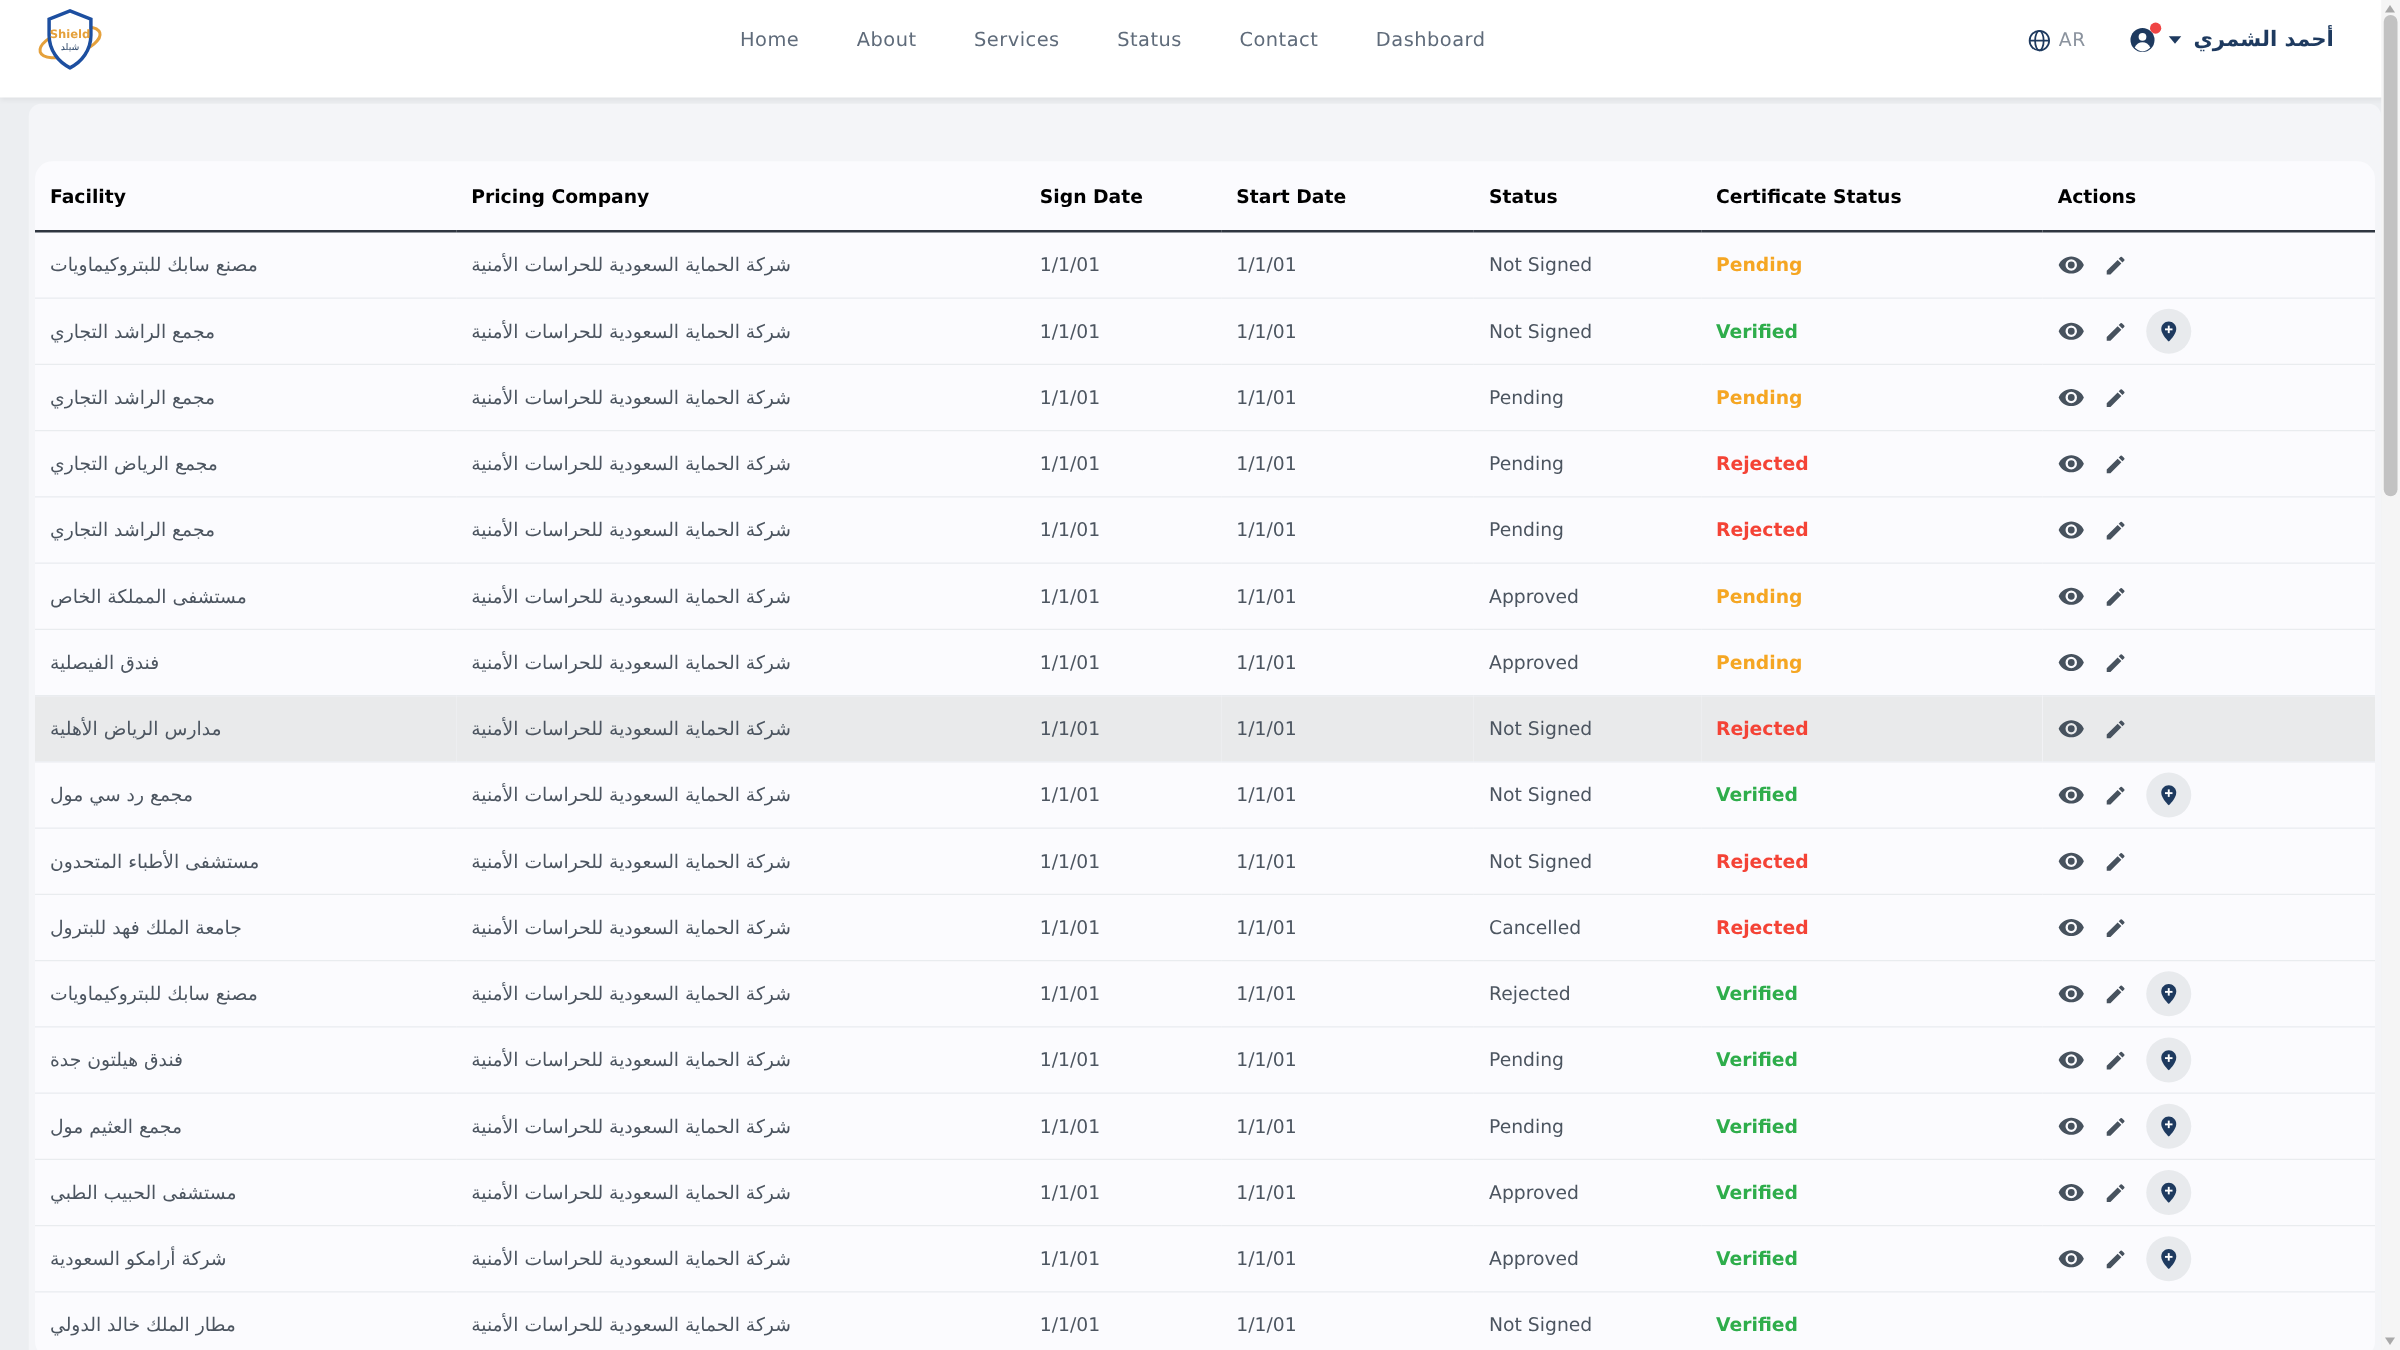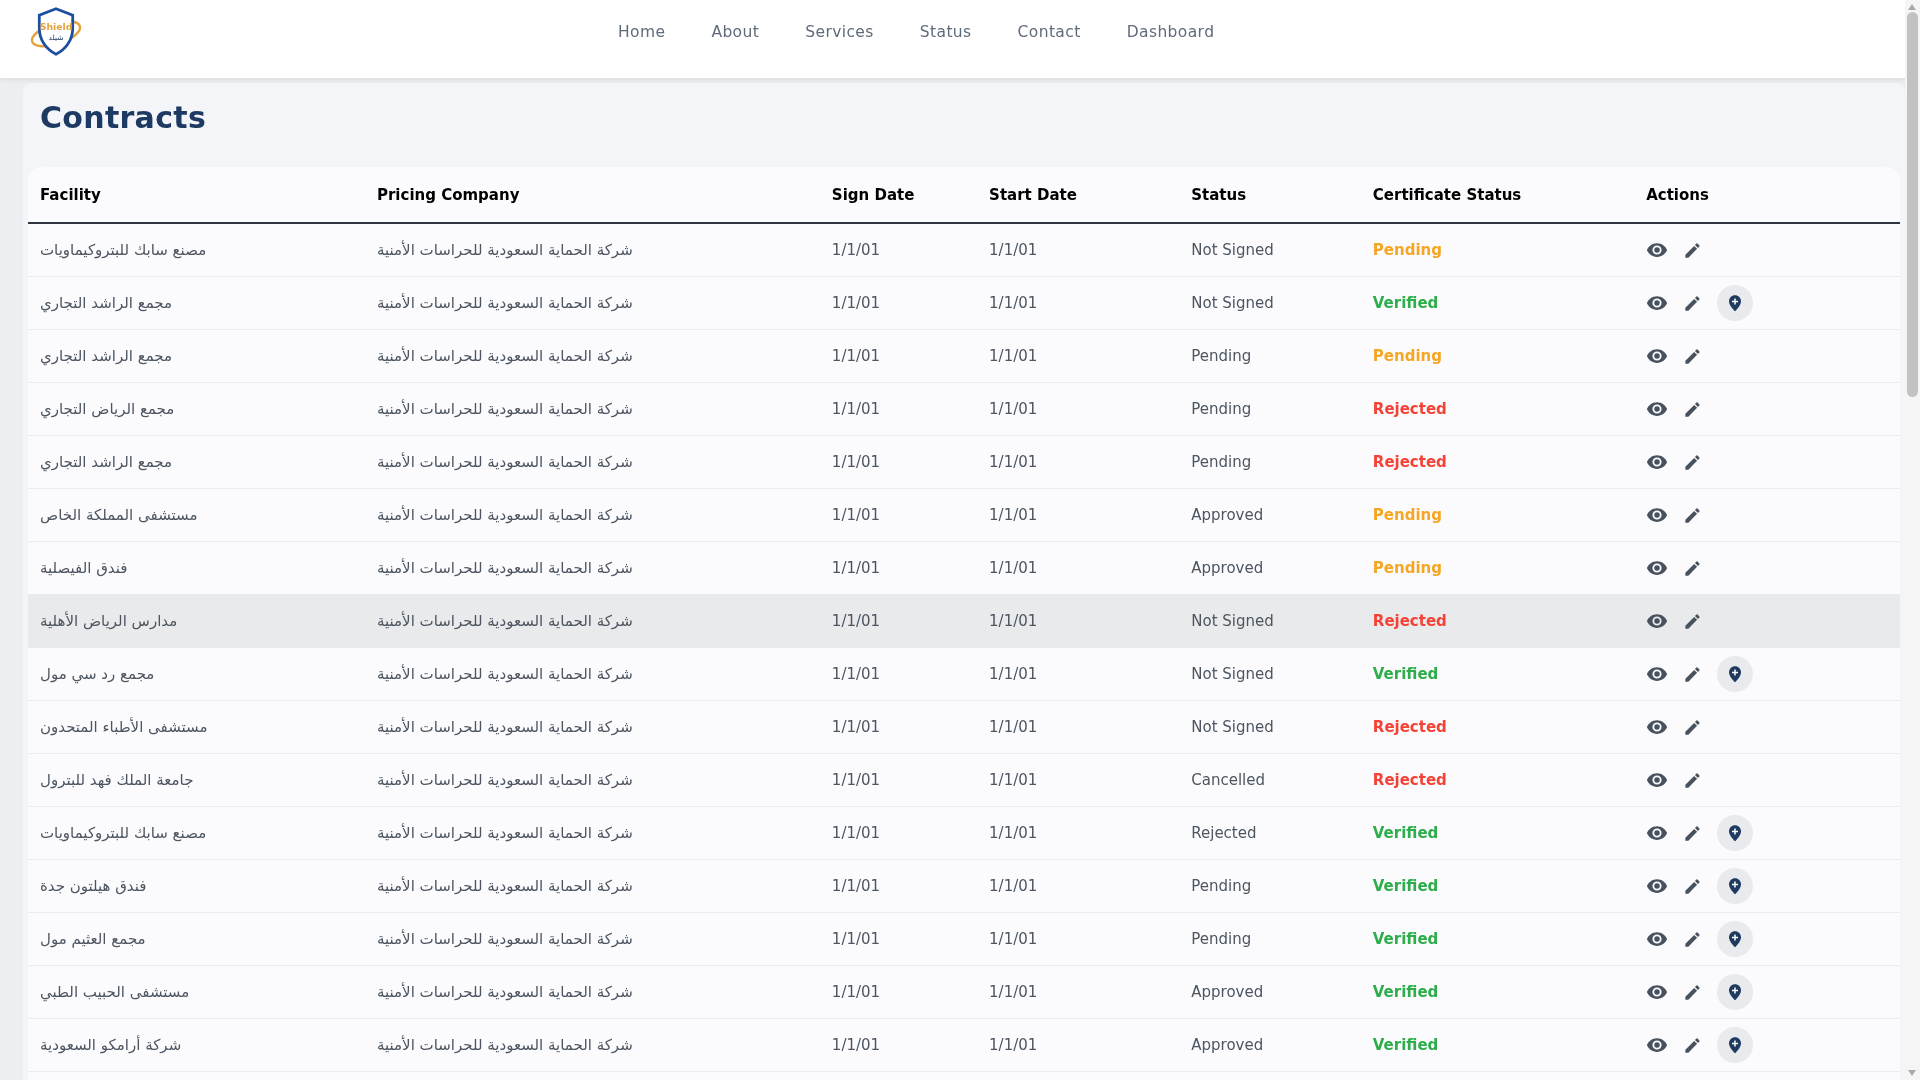--- a/index.html
+++ b/index.html
@@ -3,21 +3,21 @@
 <meta charset="utf-8">
 <style>
   * { margin:0; padding:0; box-sizing:border-box; }
   html,body { width:1920px; height:1080px; overflow:hidden;
     font-family:"DejaVu Sans","Liberation Sans",sans-serif; background:#eceef1; }
 
   
   .navbar { position:absolute; top:0; left:0; width:1920px; height:78px; background:#ffffff;
     box-shadow:0 2px 5px rgba(0,0,0,.07); z-index:10; }
   .logo { position:absolute; left:28px; top:6px; width:56px; height:52px; }
-  .nav-links { position:absolute; left:618px; top:0; height:64px; display:flex; align-items:center; gap:46px; }
+  .nav-links { position:absolute; left:592px; top:0; height:64px; display:flex; align-items:center; gap:46px; }
   .nav-link { color:#5f6b7a; font-size:15.5px; letter-spacing:.4px; cursor:pointer; white-space:nowrap; }
   .nav-right { position:absolute; right:53px; top:0; height:64px; display:flex; align-items:center; gap:34px; }
   .lang-switch { display:flex; align-items:center; gap:6px; cursor:pointer; }
   .lang-label { color:#8b939e; font-size:15px; letter-spacing:.5px; }
   .user-menu { display:flex; align-items:center; gap:10px; cursor:pointer; }
   .avatar-wrap { position:relative; width:22px; height:22px; }
   .notif-dot { position:absolute; top:-3px; right:-4px; width:9px; height:9px; border-radius:50%; background:#ef4444; }
   .caret { width:0; height:0; border-left:5px solid transparent; border-right:5px solid transparent;
     border-top:6px solid #1e3a5f; }
   .user-name { color:#1e3a5f; font-size:17px; font-weight:700; direction:rtl; }
@@ -65,24 +65,46 @@
 
   <nav class="nav-links">
     <a class="nav-link">Home</a>
     <a class="nav-link">About</a>
     <a class="nav-link">Services</a>
     <a class="nav-link">Status</a>
     <a class="nav-link">Contact</a>
     <a class="nav-link">Dashboard</a>
   </nav>
 
+  <div class="nav-right">
+    <div class="lang-switch">
+      <svg width="19" height="19" viewBox="0 0 20 20">
+        <circle cx="10" cy="10" r="8.2" fill="none" stroke="#1e3a5f" stroke-width="1.5"></circle>
+        <ellipse cx="10" cy="10" rx="3.6" ry="8.2" fill="none" stroke="#1e3a5f" stroke-width="1.5"></ellipse>
+        <line x1="1.8" y1="10" x2="18.2" y2="10" stroke="#1e3a5f" stroke-width="1.5"></line>
+      </svg>
+      <span class="lang-label">AR</span>
+    </div>
+
+    <div class="user-menu">
+      <span class="avatar-wrap">
+        <svg width="22" height="22" viewBox="0 0 24 24">
+          <circle cx="12" cy="12" r="10.5" fill="#1e3a5f"></circle>
+          <circle cx="12" cy="9.2" r="3.4" fill="#ffffff"></circle>
+          <path d="M5.2 18.6 C6.6 15.5 9.1 14 12 14 C14.9 14 17.4 15.5 18.8 18.6 C17 20.7 14.6 22 12 22 C9.4 22 7 20.7 5.2 18.6 Z" fill="#ffffff"></path>
+        </svg>
+        <span class="notif-dot"></span>
+      </span>
+      <span class="caret"></span>
+      <span class="user-name">أحمد الشمري</span>
+    </div>
+  </div>
 </div>
 
 <div class="section">
-  <h1 class="page-title">Contracts</h1>
 
   <div class="table-card">
     <table>
       <colgroup>
         <col style="width:18%">
           <col style="width:24.3%">
           <col style="width:8.4%">
           <col style="width:10.8%">
         <col style="width:9.7%">
           <col style="width:14.6%">

